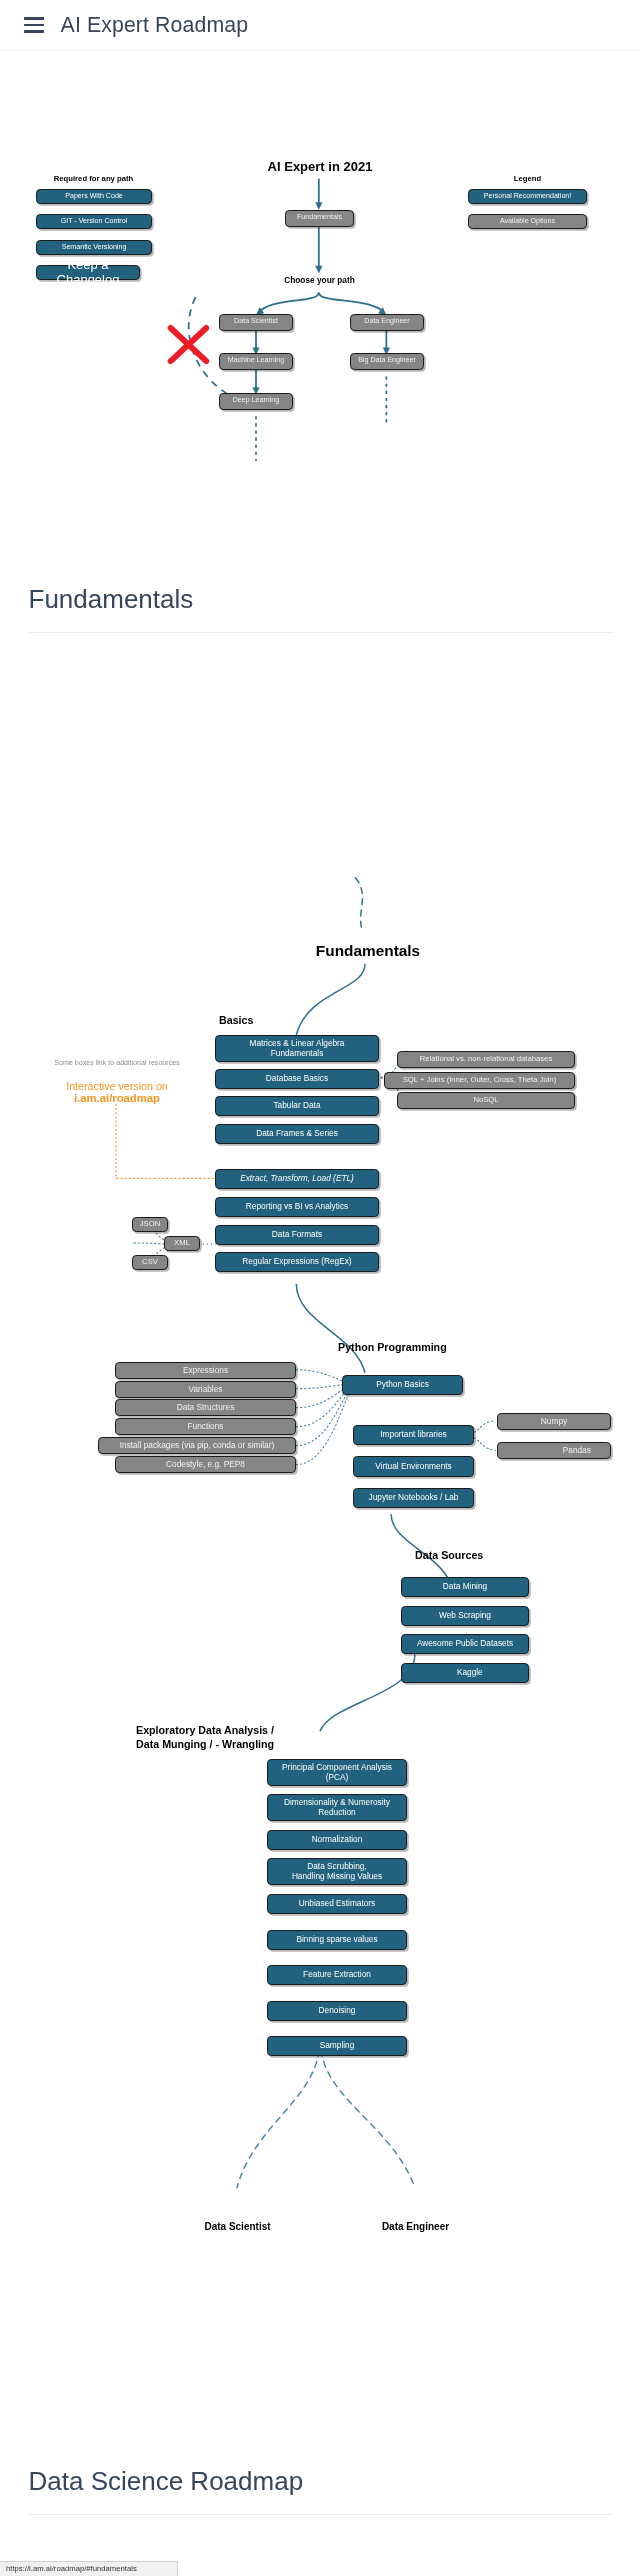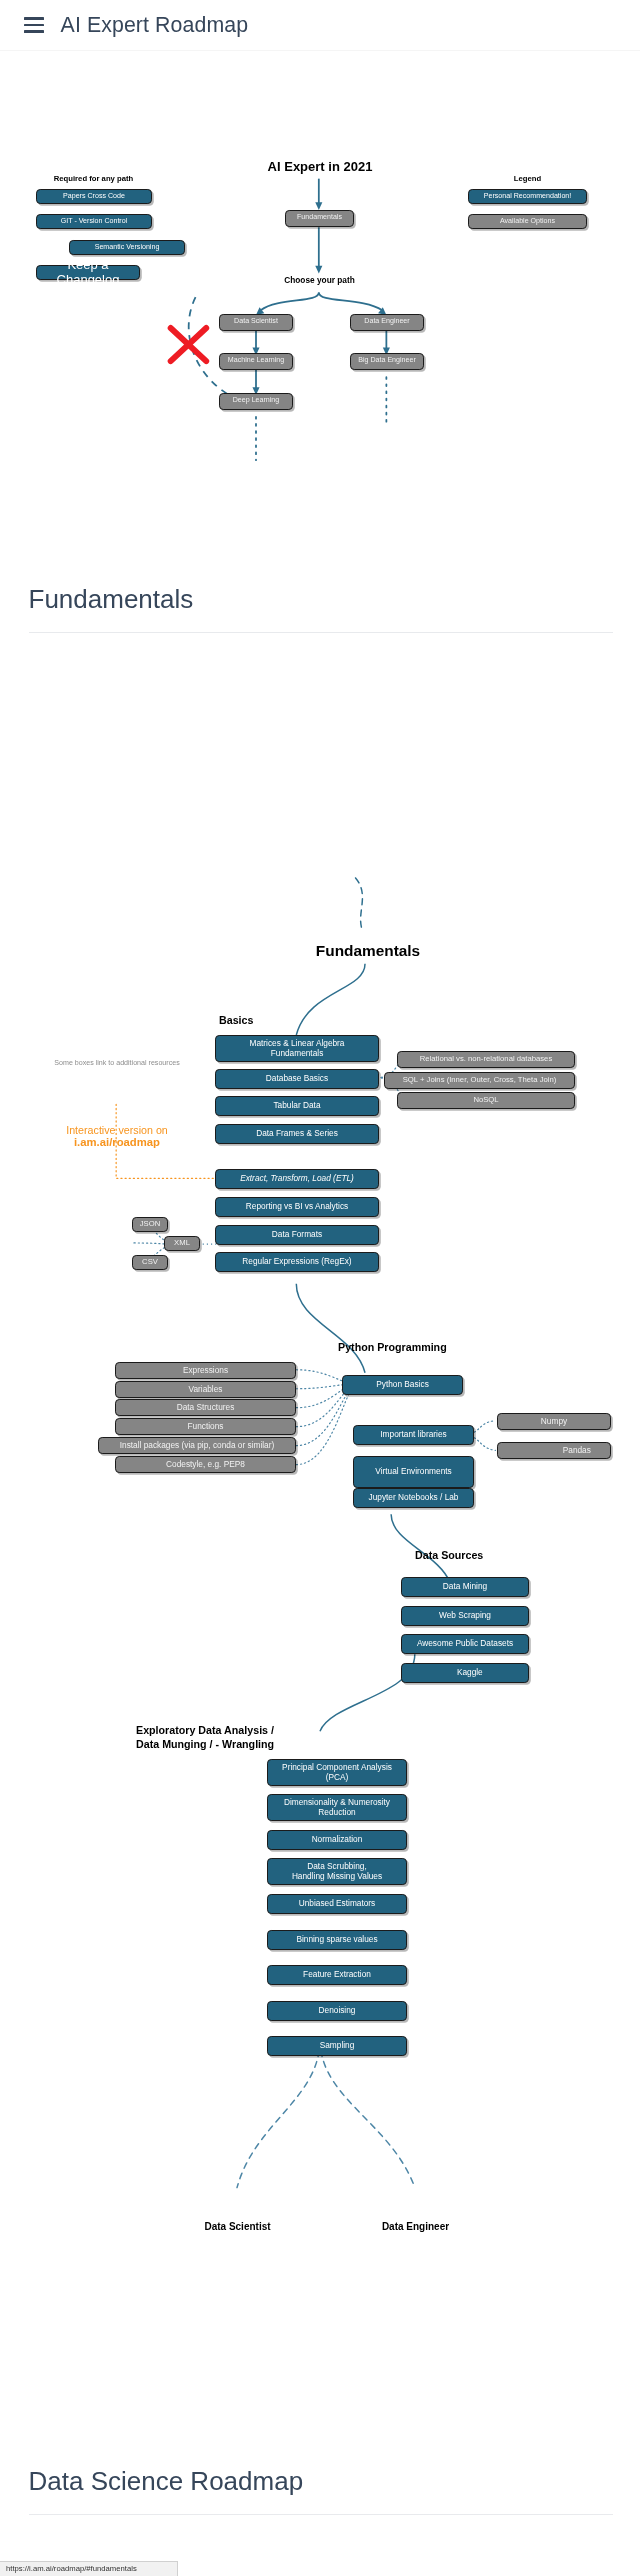--- a/index.html
+++ b/index.html
@@ -106,23 +106,23 @@
 
   <g>
     <line x1="288" y1="552" x2="348" y2="608" stroke="#ee1c24" stroke-width="10" stroke-linecap="round"></line>
     <line x1="348" y1="552" x2="288" y2="608" stroke="#ee1c24" stroke-width="10" stroke-linecap="round"></line>
   </g>
 </svg>
 
 <div class="sect-title" style="left:255px; top:159px; width:130px; text-align:center; font-size:13px;">AI Expert in 2021</div>
 
 <div class="sect-title" style="left:34px; top:174px; width:119px; text-align:center; font-size:7.7px;">Required for any path</div>
-<div class="box blue" style="left:36px; top:189px; width:116px; height:15.4px; font-size:7.1px;">Papers Cross Code</div>
+<div class="box blue" style="left:36px; top:189px; width:116px; height:15.4px; font-size:7.1px;">Papers With Code</div>
 <div class="box blue" style="left:36px; top:214px; width:116px; height:15.4px; font-size:7.1px;">GIT - Version Control</div>
-<div class="box blue" style="left:36px; top:240px; width:116px; height:15.4px; font-size:7.1px;margin-left:33px;">Semantic Versioning</div>
+<div class="box blue" style="left:36px; top:240px; width:116px; height:15.4px; font-size:7.1px;">Semantic Versioning</div>
 <div class="box blue" style="left:36px; top:265px; width:104px; height:15.4px; font-size:13px;">Keep a Changelog</div>
 
 <div class="sect-title" style="left:474px; top:174px; width:107px; text-align:center; font-size:7.7px;">Legend</div>
 <div class="box blue" style="left:468px; top:189px; width:119px; height:15.4px; font-size:7.1px;">Personal Recommendation!</div>
 <div class="box gray" style="left:468px; top:214px; width:119px; height:15.4px; font-size:7.1px;">Available Options</div>
 
 <div class="box gray" style="left:285px; top:210px; width:69px; height:16.6px; font-size:7.1px;">Fundamentals</div>
 <div class="sect-title" style="left:272px; top:275px; width:95px; text-align:center; font-size:8.3px;">Choose your path</div>
 
 <div class="box gray" style="left:219px; top:314px; width:74px; height:16.6px; font-size:7.1px;">Data Scientist</div>
@@ -169,21 +169,21 @@
 
   <path d="M700,2790 C700,2860 560,2870 540,2920" stroke="#2e6f8e" stroke-width="2.5" fill="none"></path>
 
   <path d="M540,3440 C540,3540 430,3580 400,3690" stroke="#4d86a6" stroke-width="2.5" fill="none" stroke-dasharray="10 9" stroke-linecap="round"></path>
   <path d="M540,3440 C540,3540 660,3580 700,3690" stroke="#4d86a6" stroke-width="2.5" fill="none" stroke-dasharray="10 9" stroke-linecap="round"></path>
 </svg>
 
 <div class="sect-title" style="left:285px; top:942px; width:166px; text-align:center; font-size:15.4px;">Fundamentals</div>
 
 <div class="note-gray" style="left:47px; top:1059px; width:140px;">Some boxes link to additional resources</div>
-<div class="note-orange" style="left:47px; top:1080px; width:140px;margin-top:44px;">
+<div class="note-orange" style="left:47px; top:1080px; width:140px;">
   <span class="l1">Interactive version on</span>
   <span class="l2">i.am.ai/roadmap</span>
 </div>
 
 <div class="sect-title" style="left:219px; top:1014px; font-size:10.7px;">Basics</div>
 
 <div class="box blue" style="left:215px; top:1035px; width:164px; height:27px; font-size:8.3px;">Matrices &amp; Linear Algebra
 Fundamentals</div>
 <div class="box blue" style="left:215px; top:1069px; width:164px; height:20px; font-size:8.3px;">Database Basics</div>
 <div class="box blue" style="left:215px; top:1096px; width:164px; height:20px; font-size:8.3px;">Tabular Data</div>
@@ -198,21 +198,21 @@
 <div class="box gray" style="left:397px; top:1092px; width:178px; height:16.6px; font-size:7.7px;">NoSQL</div>
 
 <div class="box gray" style="left:132px; top:1217px; width:36px; height:15.4px; font-size:7.7px;">JSON</div>
 <div class="box gray" style="left:132px; top:1236px; width:36px; height:15.4px; font-size:7.7px;margin-left:32px;">XML</div>
 <div class="box gray" style="left:132px; top:1255px; width:36px; height:15.4px; font-size:7.7px;">CSV</div>
 
 <div class="sect-title" style="left:338px; top:1329px; font-size:10.7px;margin-top:12px;">Python Programming</div>
 
 <div class="box blue" style="left:342px; top:1375px; width:121px; height:20px; font-size:8.3px;">Python Basics</div>
 <div class="box blue" style="left:353px; top:1425px; width:121px; height:20px; font-size:8.3px;">Important libraries</div>
-<div class="box blue" style="left:353px; top:1456px; width:121px; height:32px; font-size:8.3px;">Virtual Environments</div>
+<div class="box blue" style="left:353px; top:1456px; width:121px; height:21px; font-size:8.3px;">Virtual Environments</div>
 <div class="box blue" style="left:353px; top:1488px; width:121px; height:20px; font-size:8.3px;">Jupyter Notebooks / Lab</div>
 
 <div class="box gray" style="left:115px; top:1362px; width:181px; height:16.6px; font-size:8.3px;">Expressions</div>
 <div class="box gray" style="left:115px; top:1381px; width:181px; height:16.6px; font-size:8.3px;">Variables</div>
 <div class="box gray" style="left:115px; top:1399px; width:181px; height:16.6px; font-size:8.3px;">Data Structures</div>
 <div class="box gray" style="left:115px; top:1418px; width:181px; height:16.6px; font-size:8.3px;">Functions</div>
 <div class="box gray" style="left:98px; top:1437px; width:198px; height:16.6px; font-size:8.3px; overflow:hidden;">Install packages (via pip, conda or similar)</div>
 <div class="box gray" style="left:115px; top:1456px; width:181px; height:16.6px; font-size:8.3px;">Codestyle, e.g. PEP8</div>
 
 <div class="box gray" style="left:497px; top:1413px; width:114px; height:16.6px; font-size:8.3px;">Numpy</div>

